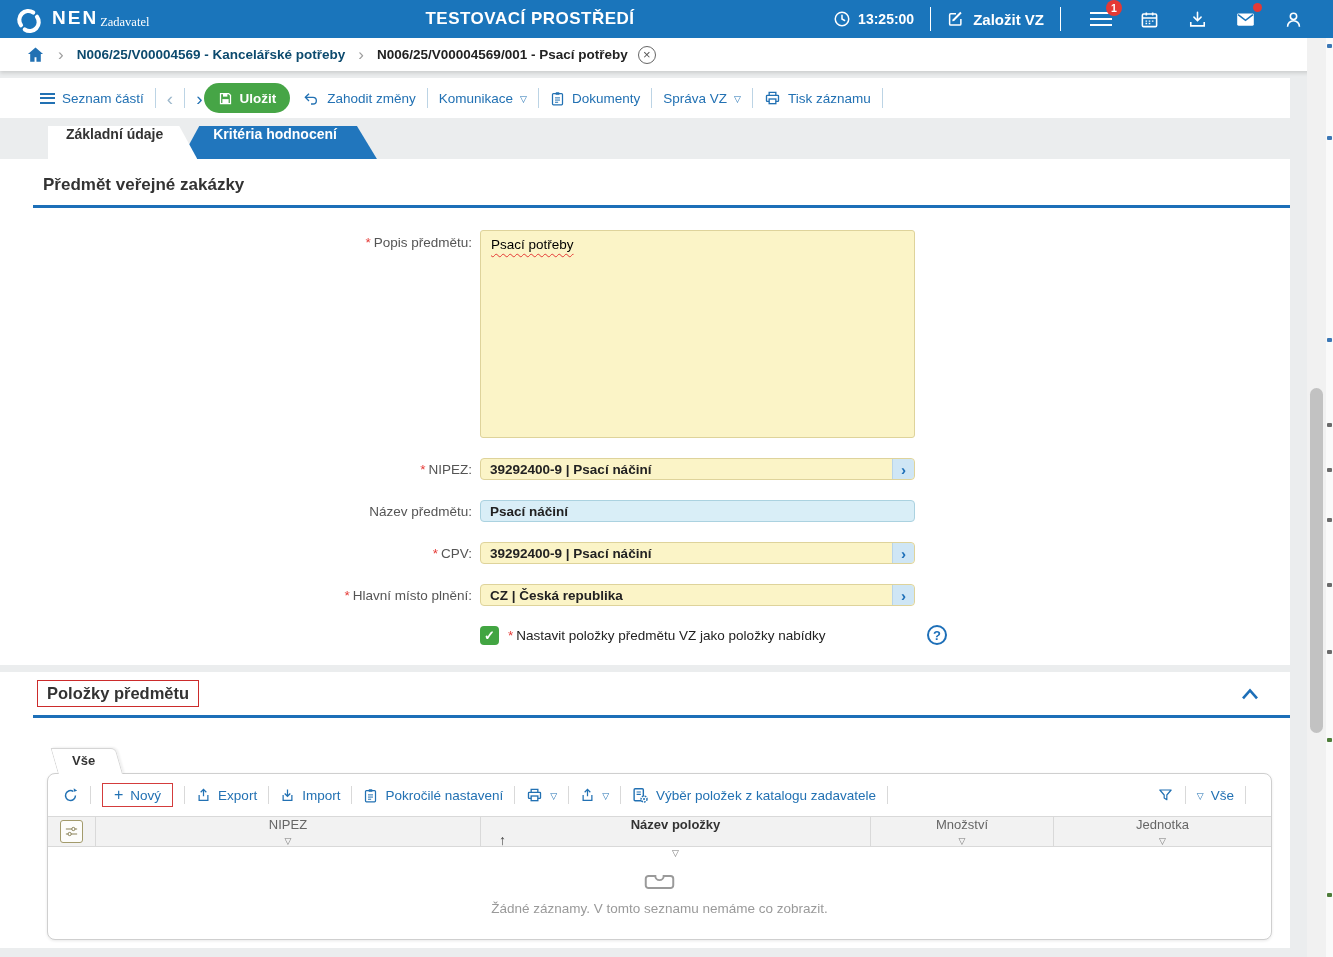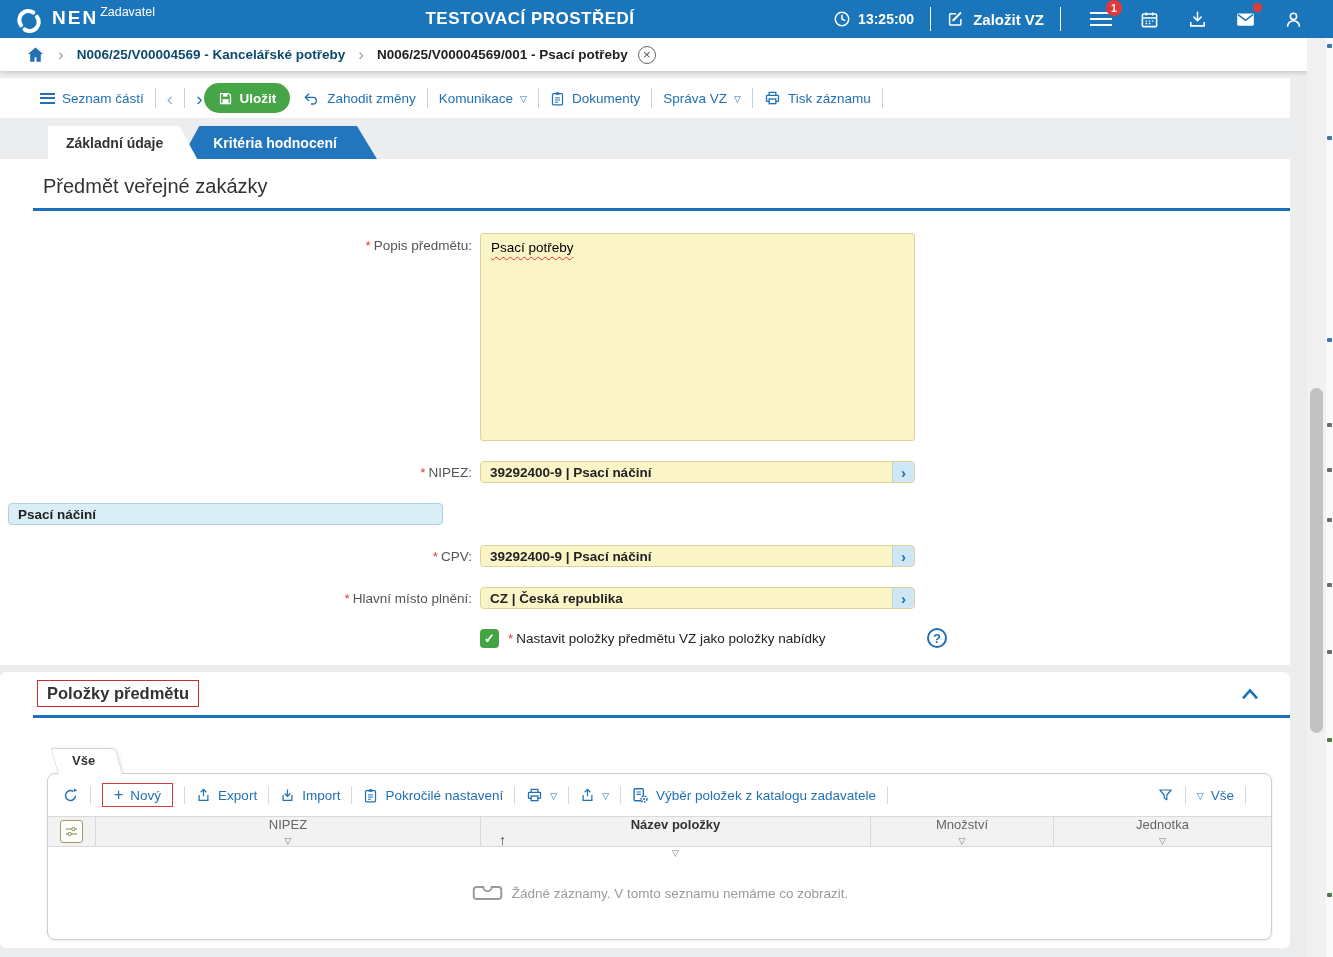--- a/index.html
+++ b/index.html
@@ -12,21 +12,21 @@
     color: #333;
   }
   
   .topbar {
     height: 38px; background: #1a75bb; color: #fff;
     display: flex; align-items: center; position: relative; z-index: 10;
   }
   .brand { display: flex; align-items: flex-start; padding-left: 14px; cursor: pointer; }
   .logo-swirl { margin-top: 3px; }
   .brand-name { font-size: 19px; font-weight: bold; letter-spacing: 2px; margin-left: 8px; line-height: 30px; }
-  .brand-sub { font-size: 12.5px; margin-left: 2px; position: relative; top: 2px; }
+  .brand-sub { font-size: 12.5px; margin-left: 2px; position: relative; top: 12px; font-family: Liberation Serif, serif; }
   .env-title { position: absolute; left: 530px; transform: translateX(-50%); font-size: 17px; font-weight: bold; letter-spacing: .5px; }
   .top-right { margin-left: auto; display: flex; align-items: center; gap: 0; padding-right: 16px; }
   .clock-wrap { display: flex; align-items: center; gap: 7px; font-size: 14px; font-weight: bold; }
   .vdiv { width: 1px; height: 24px; background: #fff; margin: 0 16px; }
   .create-vz { display: flex; align-items: center; gap: 8px; font-size: 15px; font-weight: bold; cursor: pointer; }
   .icon-btn { position: relative; display: inline-flex; align-items: center; justify-content: center; width: 24px; height: 24px; margin: 0 12px; cursor: pointer; }
   .hamburger { width: 22px; height: 14px; background: repeating-linear-gradient(#fff 0 2.5px, transparent 2.5px 6px); }
   .badge {
     position: absolute; top: -7px; right: -9px; min-width: 16px; height: 16px; border-radius: 8px;
     background: #e53935; color: #fff; font-size: 10.5px; font-weight: bold;
@@ -57,34 +57,34 @@
   .nav-prev { color: #9db8cc; }
   .nav-next { color: #2271b3; }
   .save-btn {
     display: flex; align-items: center; gap: 6px; background: #46a546; color: #fff; font-weight: bold;
     font-size: 13.5px; border: none; border-radius: 16px; height: 30px; padding: 0 14px; cursor: pointer; margin: 0 2px;
   }
   .caret { font-size: 9px; position: relative; top: 1px; }
   .hamburger-sm { width: 15px; height: 11px; background: repeating-linear-gradient(#2271b3 0 2px, transparent 2px 4.5px); }
   
   .tabsrow { margin-top: 8px; display: flex; padding-left: 48px; height: 33px; position: relative; z-index: 2; }
-  .tab { height: 33px; display: flex; align-items: center; font-size: 14px; font-weight: bold; cursor: pointer; }
+  .tab { height: 33px; display: flex; font-size: 14px; font-weight: bold; cursor: pointer; }
   .tab-active {
     background: #fff; color: #333; padding: 0 34px 0 18px; z-index: 2;
     clip-path: polygon(0 0, calc(100% - 18px) 0, 100% 100%, 0 100%);
   }
   .tab-blue {
     margin-left: -16px; background: #2176bd; color: #fff; padding: 0 40px 0 32px; z-index: 1;
     clip-path: polygon(18px 0, calc(100% - 20px) 0, 100% 100%, 0 100%);
     filter: drop-shadow(3px 2px 0 rgba(21,82,127,.55));
   }
   
   .card1 { width: 1290px; background: #fff; height: 506px; position: relative; }
   .sec-rule { margin: 0 0 0 33px; border-bottom: 3px solid #1d6fb8; padding: 16px 0 10px 10px; }
-  .sec-title { font-size: 20px; font-weight: normal; color: #333; }
+  .sec-title { font-size: 17px; font-weight: bold; color: #333; }
   .form { padding-top: 22px; }
   .frow { display: flex; align-items: center; margin-bottom: 20px; position: relative; }
   .frow-top { align-items: flex-start; }
   .flabel { width: 472px; text-align: right; color: #555; font-size: 13.5px; padding-right: 0; }
   .frow-top .flabel { padding-top: 5px; }
   .req { color: #e53935; margin-right: 3px; }
   .fctl { margin-left: 8px; width: 435px; }
   .textarea {
     height: 208px; background: #fbf4c7; border: 1px solid #ded39b; border-radius: 3px;
     padding: 6px 10px; font-size: 13.5px; color: #000000; cursor: text;
@@ -106,21 +106,21 @@
   }
   .checkbox {
     width: 19px; height: 19px; background: #42a542; border-radius: 4px; color: #fff;
     font-size: 13px; font-weight: bold; display: flex; align-items: center; justify-content: center; cursor: pointer;
   }
   .chk-label { margin-left: 9px; font-size: 13.5px; color: #222; }
   .help-circle {
     position: absolute; left: 927px; top: -1px; width: 20px; height: 20px; border: 2px solid #1d6fb8; border-radius: 50%;
     color: #1d6fb8; font-size: 13px; font-weight: bold; display: flex; align-items: center; justify-content: center; cursor: pointer;
   }
-  .card2 { margin-top: 7px; width: 1290px; background: #fff; height: 276px; position: relative; border-radius: 6px; }
+  .card2 { margin-top: 7px; width: 1290px; background: #fff; height: 276px; position: relative; }
   .sec2-bar {
     margin-left: 33px; border-bottom: 3px solid #1d6fb8; padding: 8px 30px 8px 4px;
     display: flex; align-items: center; justify-content: space-between;
   }
   .sec2-title { border: 1px solid #cc2b2b; padding: 3px 9px; font-size: 16.5px; font-weight: bold; color: #333; }
   .collapse-btn { cursor: pointer; display: flex; }
   
   .vse-tab { position: relative; display: inline-block; margin: 30px 0 0 58px; height: 26px; line-height: 26px;
     padding: 0 28px 0 14px; font-weight: bold; font-size: 13px; color: #333; z-index: 2; cursor: pointer; }
   .vse-tab::before { content:""; position: absolute; inset: 0; background: #fff; border: 1px solid #d5d5d5; border-bottom: none;
@@ -140,21 +140,21 @@
   .gh-flex { justify-content: space-between; }
   .gh-0 { width: 48px; justify-content: center; padding: 0; }
   .gh-1 { width: 385px; }
   .gh-2 { width: 390px; color: #333; }
   .gh-2 .col-label { font-weight: bold; }
   .gh-3 { width: 183px; }
   .gh-4 { flex: 1; border-right: none; }
   .col-caret { color: #777; font-size: 9px; }
   .sort-arrow { color: #444; font-size: 14px; font-weight: bold; margin-left: 8px; margin-right: auto; }
   .colset-box { width: 23px; height: 23px; border: 1px solid #a39b6c; border-radius: 3px; display: flex; align-items: center; justify-content: center; cursor: pointer; background: #fdfdfb; }
-  .grid-empty { height: 92px; display: flex; flex-direction: row; align-items: center; justify-content: center; gap: 8px;
+  .grid-empty { height: 92px; display: flex; flex-direction: column; align-items: center; justify-content: center; gap: 8px;
     color: #9a9a9a; font-size: 13.5px; }
   
   .scroll-track { position: absolute; right: 7px; top: 38px; bottom: 0; width: 19px; background: #f1f1f1; z-index: 20; }
   .scroll-thumb { position: absolute; left: 3px; width: 13px; top: 350px; height: 345px; background: #c2c2c2; border-radius: 7px; cursor: grab; }
   .edge-strip { position: absolute; right: 0; top: 38px; bottom: 0; width: 7px; background: #fafafa; z-index: 21; }
   .mark { position: absolute; left: 1px; width: 5px; height: 4px; border-radius: 1px; }
   svg { display: block; }
 </style>
 </head>
 <body>
@@ -312,20 +312,21 @@
     <div class="frow">
       <div class="flabel">
         <span class="req">*</span><span>NIPEZ:</span>
       </div>
       <div class="fctl input input-yellow">
         <span>39292400-9 | Psací náčiní</span>
         <span class="lookup-btn">›</span>
       </div>
     </div>
     <div class="frow">
+      <div class="flabel"><span>Název předmětu:</span></div>
       <div class="fctl input input-cyan">
         <span>Psací náčiní</span>
       </div>
     </div>
     <div class="frow">
       <div class="flabel">
         <span class="req">*</span><span>CPV:</span>
       </div>
       <div class="fctl input input-yellow">
         <span>39292400-9 | Psací náčiní</span>

